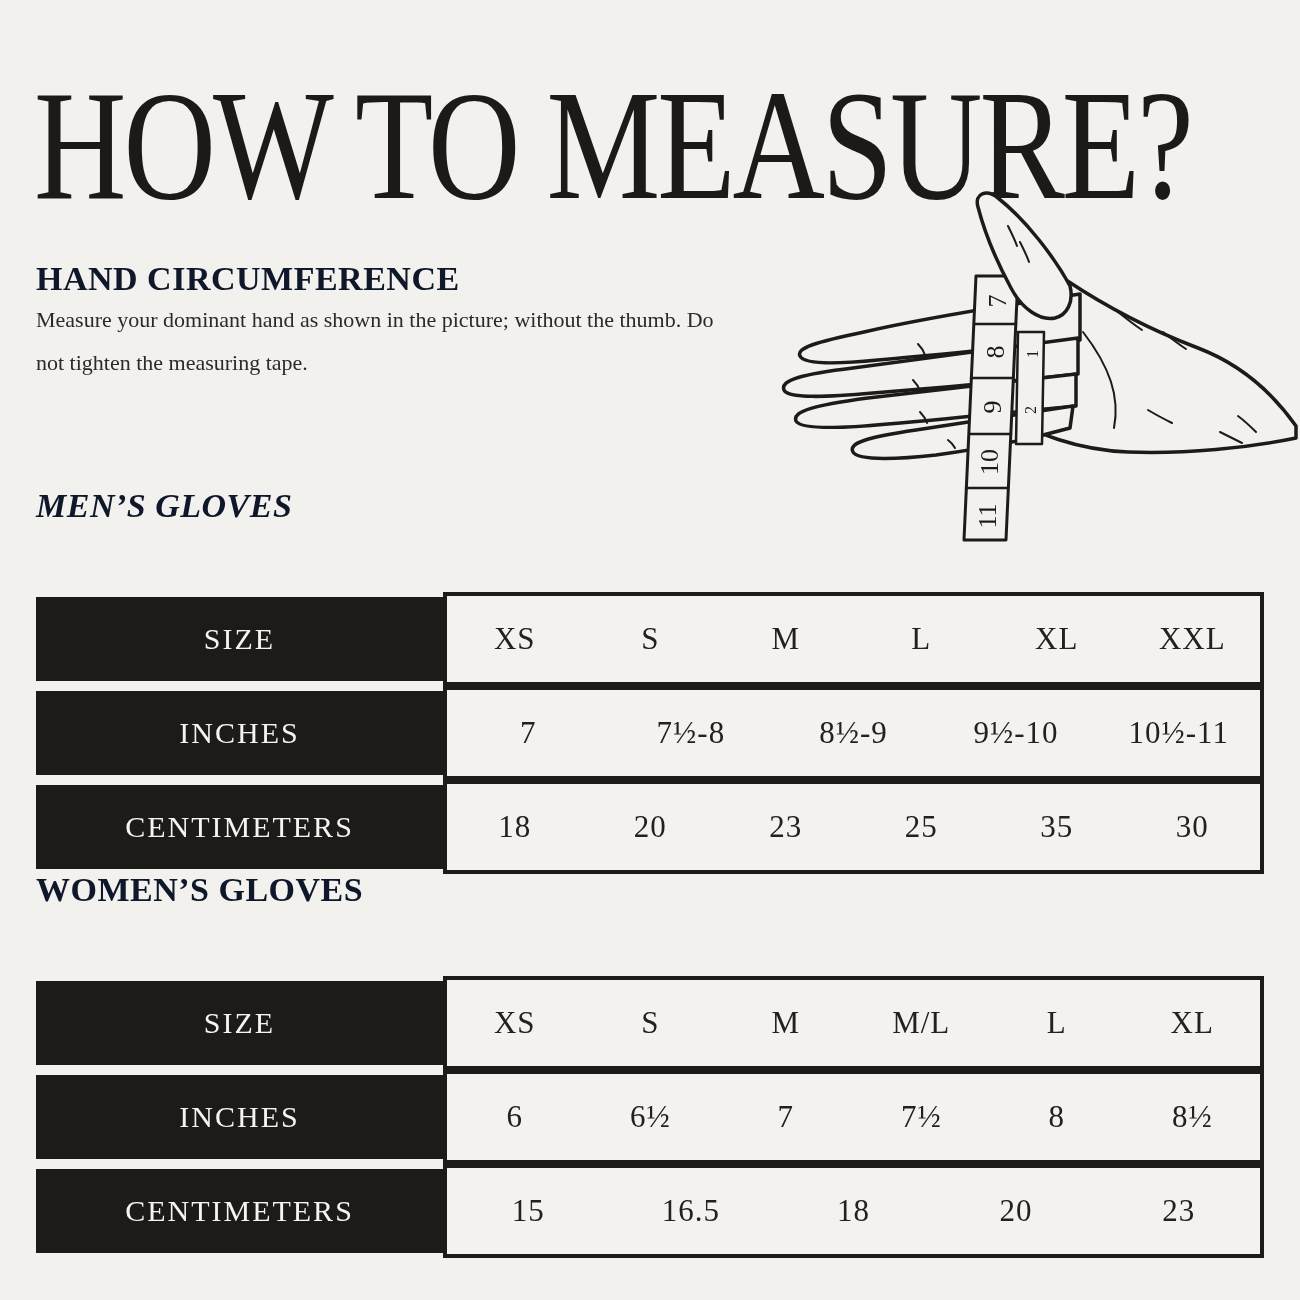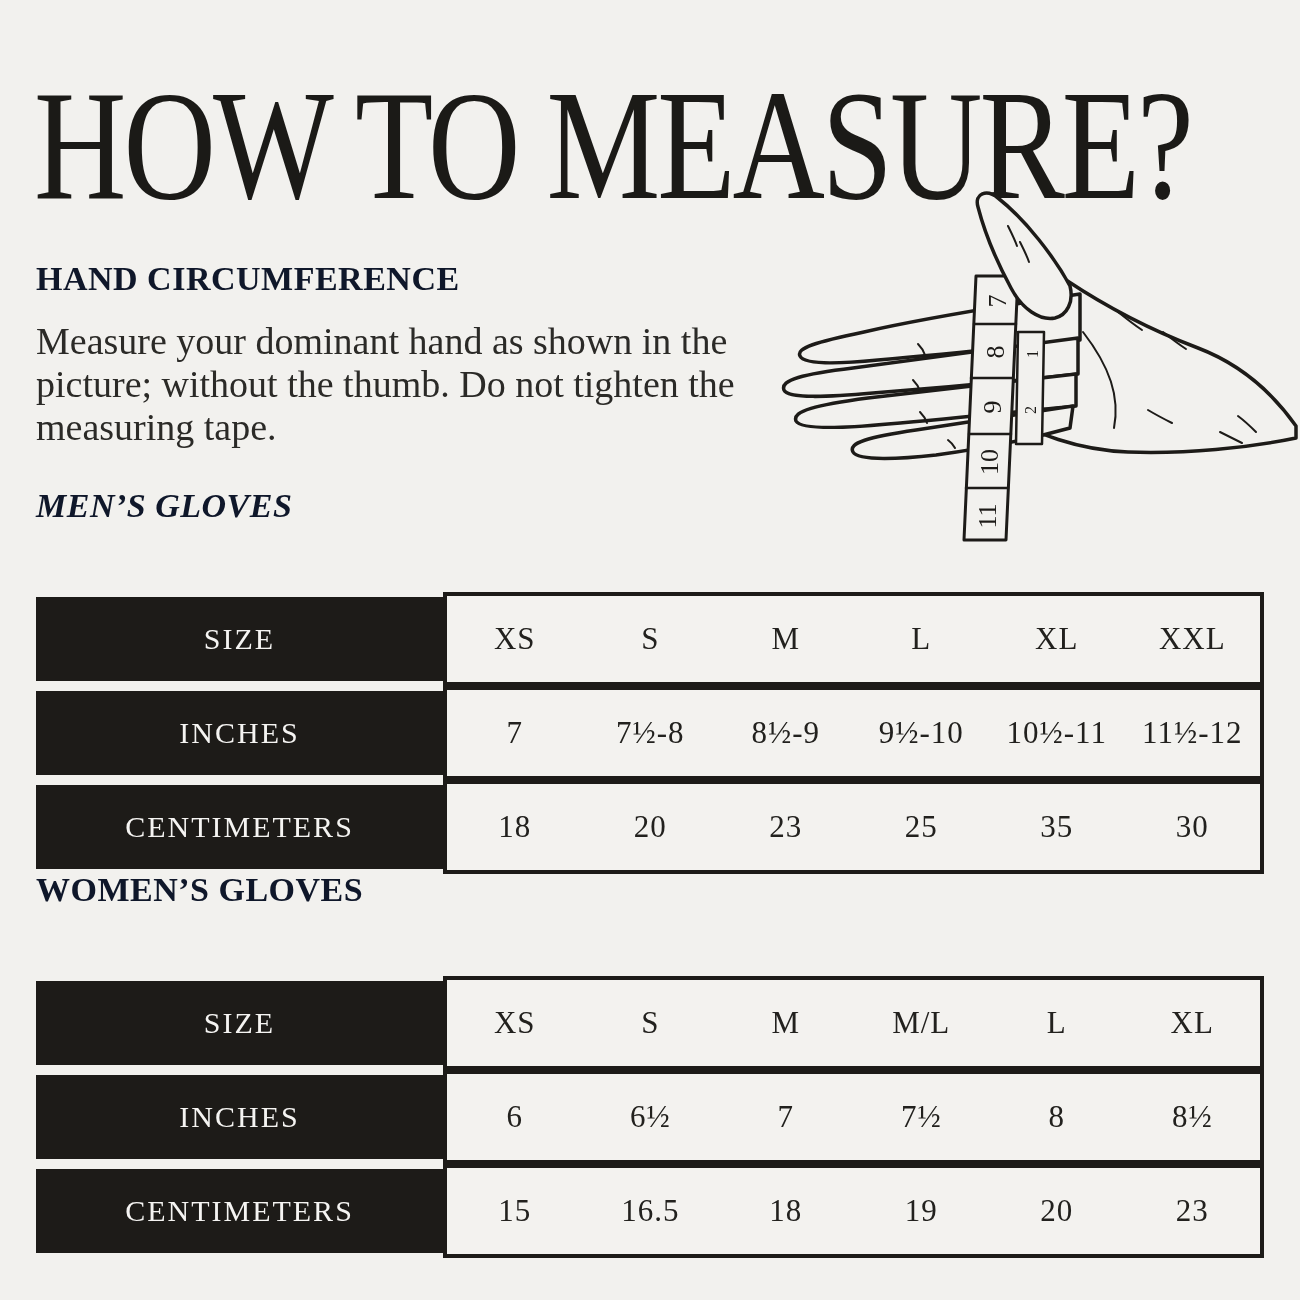--- a/index.html
+++ b/index.html
@@ -19,21 +19,21 @@
     font-size:128px;font-weight:400;color:#1b1a17;
     letter-spacing:-3px;white-space:nowrap;
     transform:scaleY(1.22);transform-origin:top left;
   }
 
   .intro-text{position:absolute;top:260px;left:36px;width:700px;}
   .section-heading{
     font-size:34px;font-weight:700;color:#0f172a;letter-spacing:.5px;
   }
   .instructions{
-    margin-top:22px;font-size:38px;line-height:43px;color:var(--text);
+    font-size:22px;line-height:43px;color:var(--text);
   }
 
   .hand-art{position:absolute;top:182px;left:768px;}
 
   .gloves-heading-men{position:absolute;top:487px;left:36px;font-style:italic;}
   .gloves-heading-women{position:absolute;top:871px;left:36px;}
 
   .size-table{position:absolute;left:36px;width:1228px;margin-top:36px;}
   .table-men{top:556px;}
   .table-women{top:940px;}
@@ -134,21 +134,20 @@
       </div>
     </div>
     <div class="trow">
       <div class="row-label">INCHES</div>
       <div class="row-values">
         <div class="cell">7</div>
         <div class="cell">7½-8</div>
         <div class="cell">8½-9</div>
         <div class="cell">9½-10</div>
         <div class="cell">10½-11</div>
-        <div class="cell">11½-12</div>
       </div>
     </div>
     <div class="trow">
       <div class="row-label">CENTIMETERS</div>
       <div class="row-values">
         <div class="cell">18</div>
         <div class="cell">20</div>
         <div class="cell">23</div>
         <div class="cell">25</div>
         <div class="cell">35</div>
@@ -181,20 +180,19 @@
         <div class="cell">8</div>
         <div class="cell">8½</div>
       </div>
     </div>
     <div class="trow">
       <div class="row-label">CENTIMETERS</div>
       <div class="row-values">
         <div class="cell">15</div>
         <div class="cell">16.5</div>
         <div class="cell">18</div>
-        <div class="cell">19</div>
         <div class="cell">20</div>
         <div class="cell">23</div>
       </div>
     </div>
   </div>
 
 </div>
 
 </body></html>

